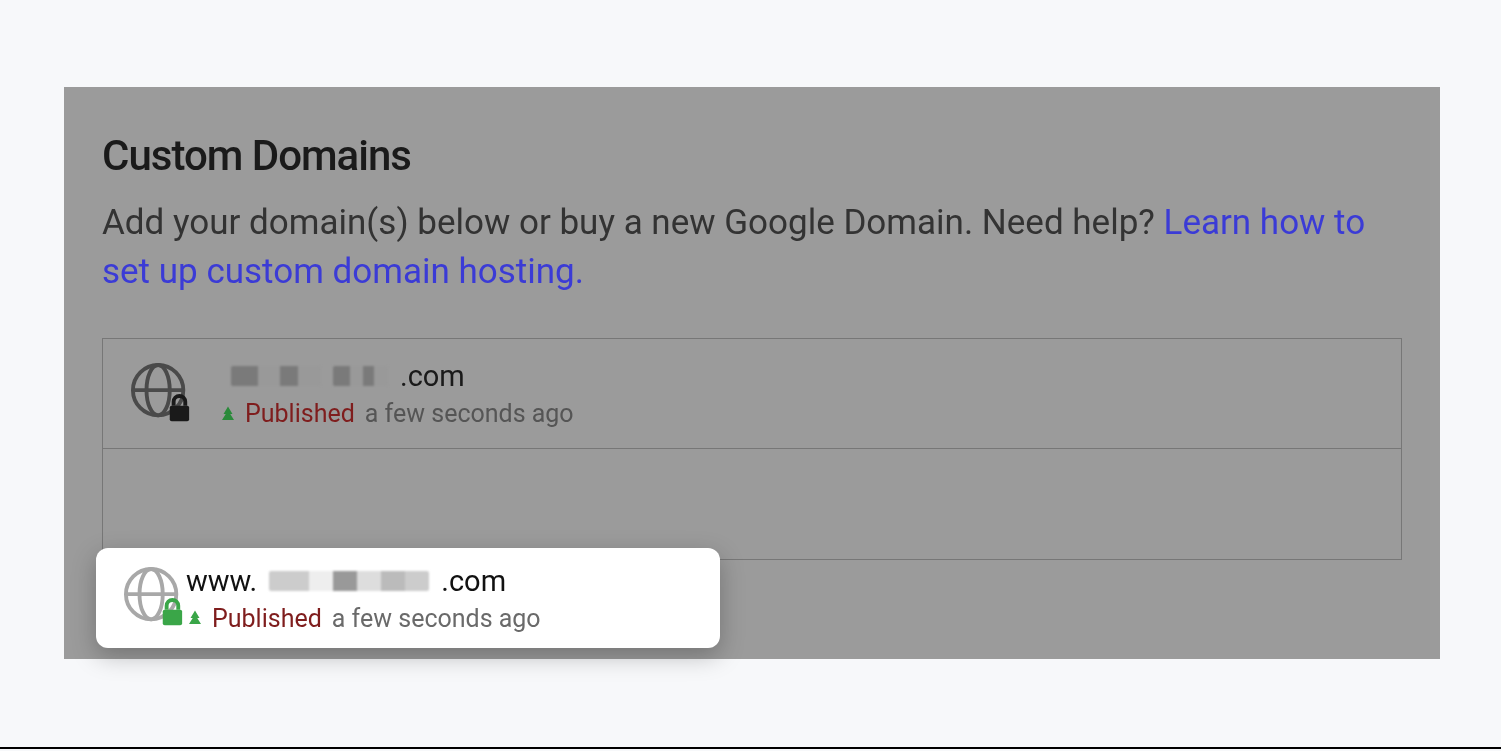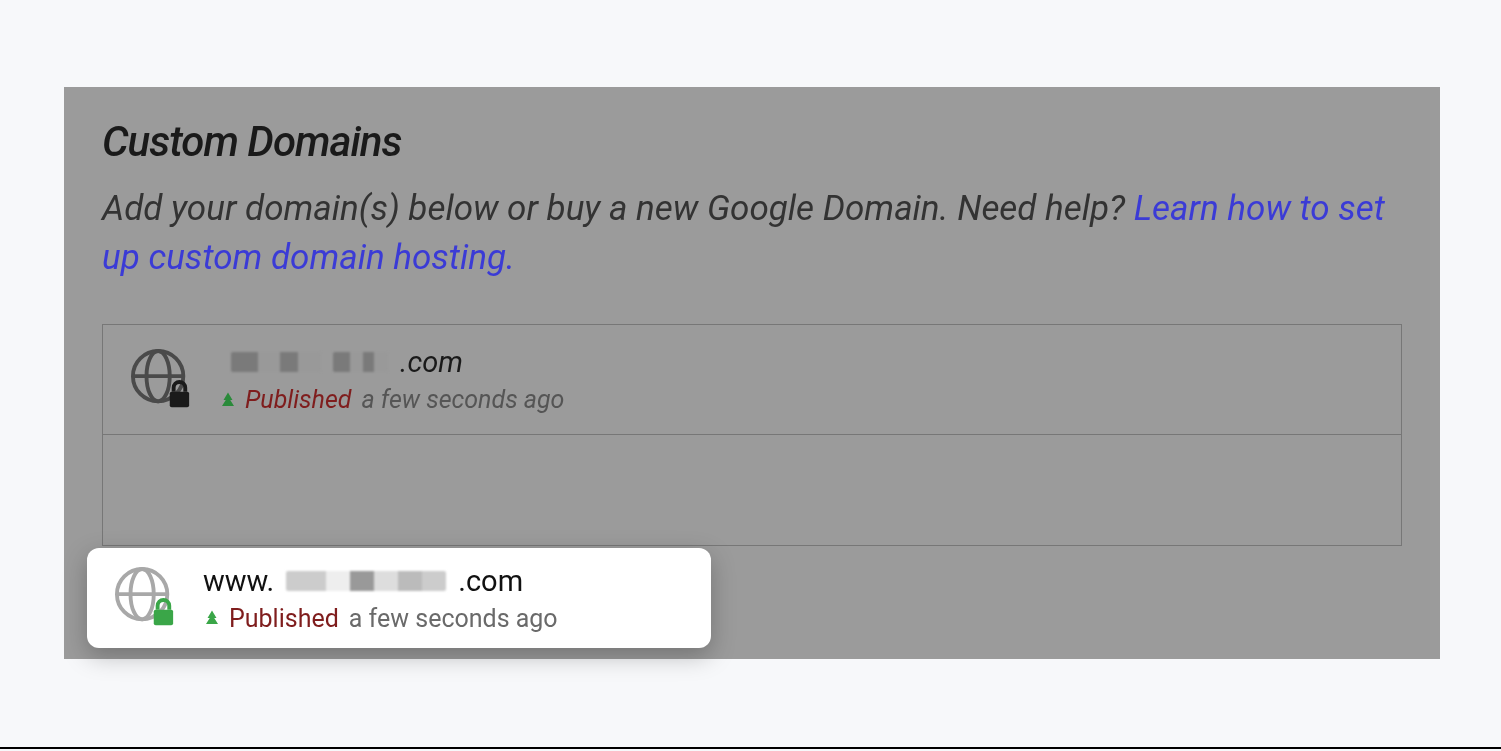--- a/index.html
+++ b/index.html
@@ -23,22 +23,21 @@
   .panel {
     position: absolute;
     left: 64px;
     top: 87px;
     width: 1376px;
     height: 572px;
     background: #9b9b9b;
     overflow: hidden;
   }
   .panel-inner {
-    padding: 30px 38px 0 38px;
-    font-style: italic;
+    padding: 44px 38px 0 38px;
   }
   .heading {
     font-size: 42px;
     font-weight: 500;
     color: #1a1a1a;
     letter-spacing: -1px;
   }
   .subtext {
     margin-top: 18px;
     font-size: 35px;
@@ -120,31 +119,30 @@
     background: #3a4148;
     color: #fff;
     font-size: 23px;
     padding: 5px 14px;
     border-radius: 6px;
     letter-spacing: 1px;
   }
   
   .highlight-card {
     position: absolute;
-    left: 87px;
+    left: 96px;
     top: 548px;
     width: 624px;
     height: 100px;
     background: #fff;
     border-radius: 12px;
     box-shadow: 0 8px 24px rgba(0,0,0,0.25);
     display: flex;
     align-items: center;
     padding: 0 28px;
-    gap: 26px;
   }
   .highlight-card .domain-name-line { color: #111; }
   .highlight-card .status-time { color: #6a6a6a; }
   .highlight-card .blur-block {
     background: linear-gradient(90deg, #ccc 0%, #ccc 25%, #eee 25%, #eee 40%, #999 40%, #999 55%, #ddd 55%, #ddd 70%, #bbb 70%, #bbb 85%, #ccc 85%, #ccc 100%);
     filter: blur(1.2px);
   }
   .tree-icon { flex-shrink: 0; }
 </style>
 </head>

